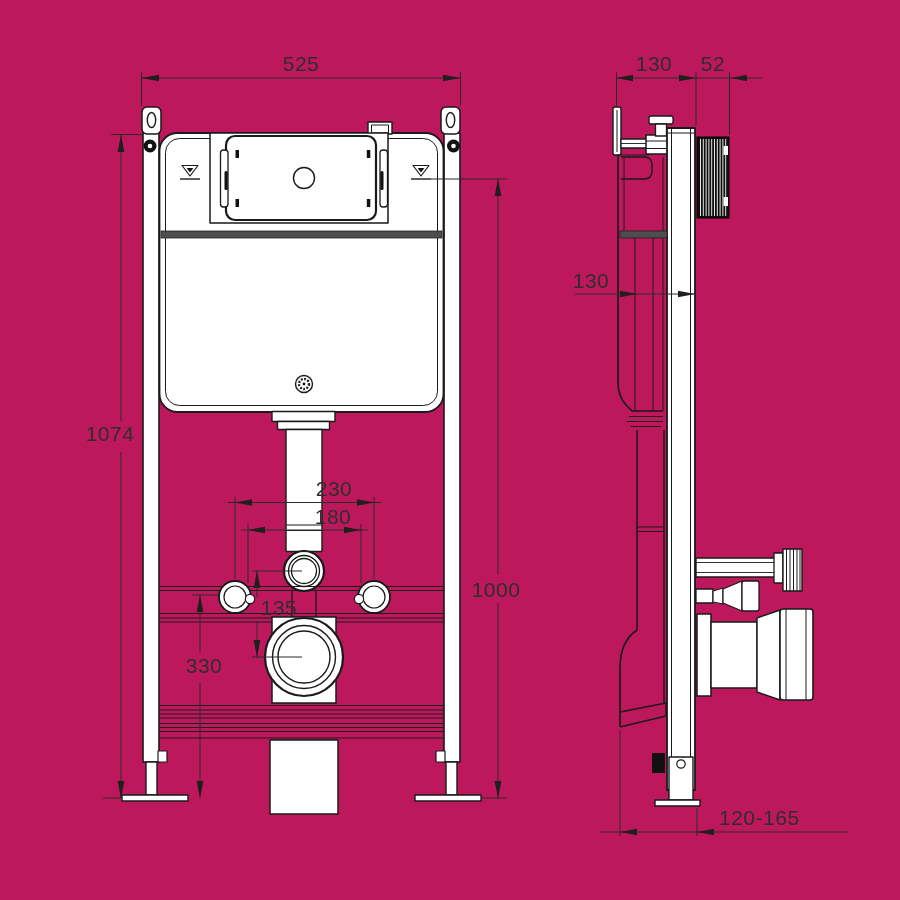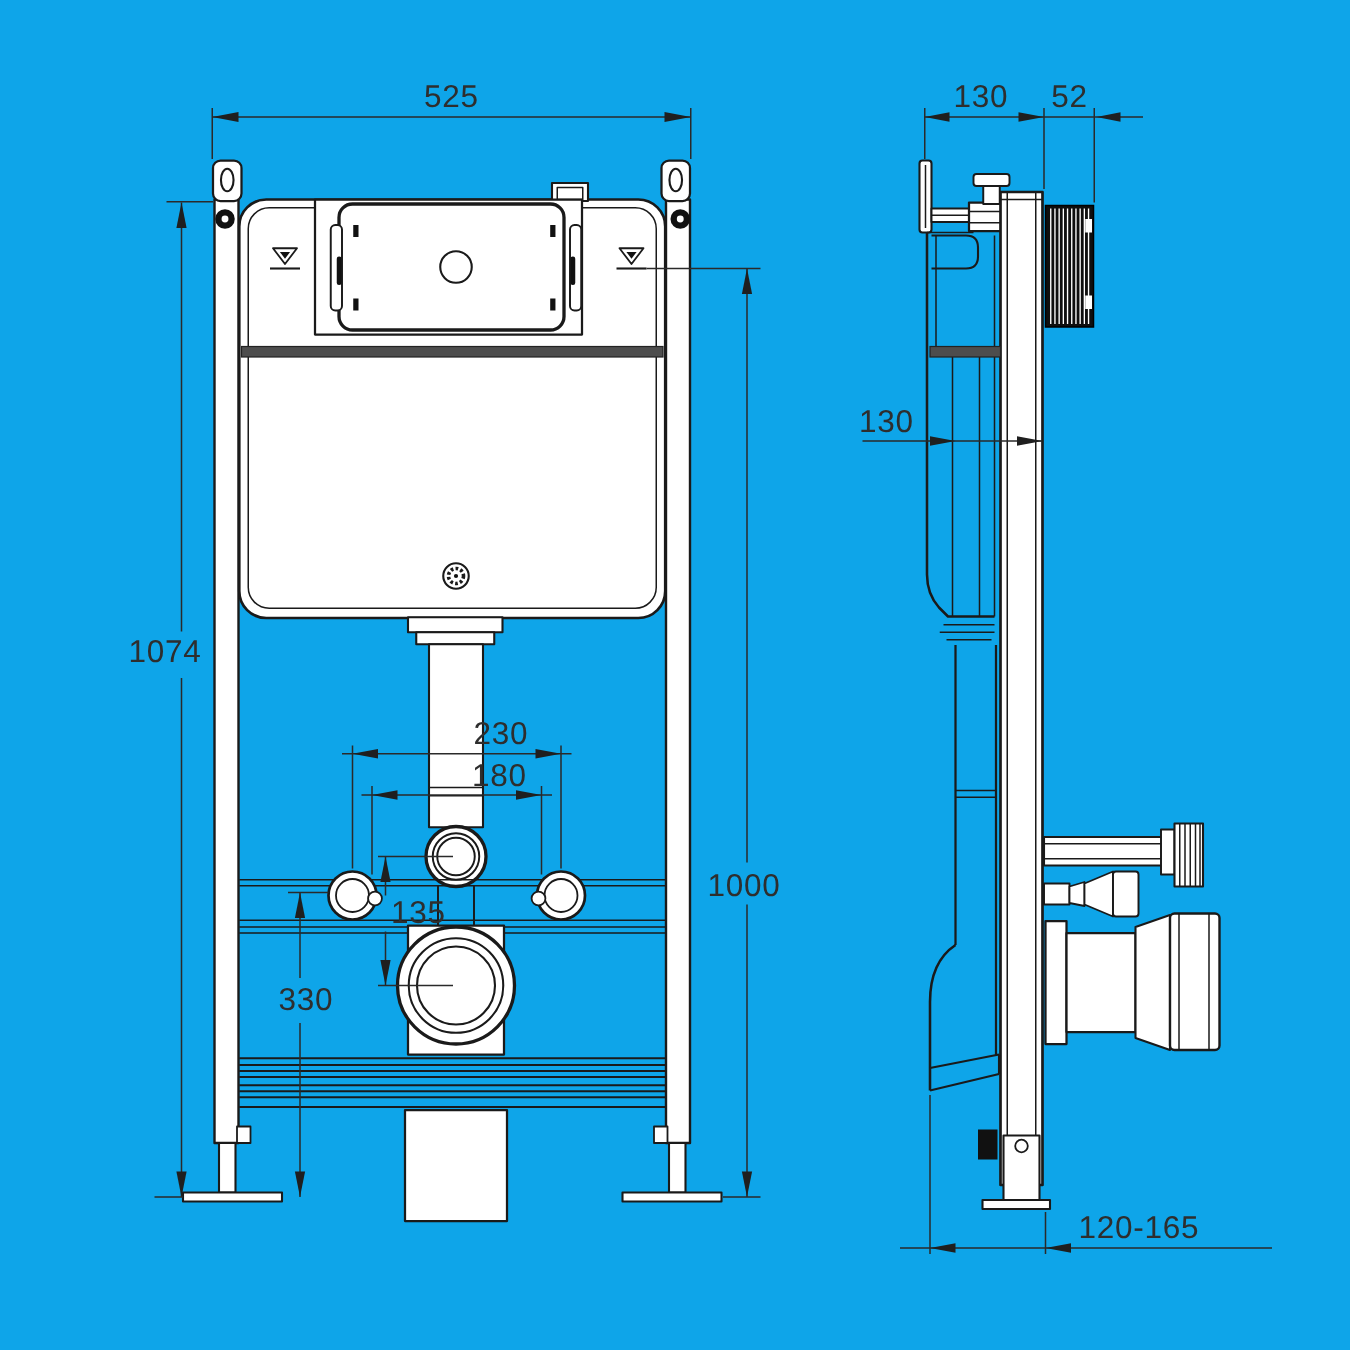--- a/index.html
+++ b/index.html
@@ -1,16 +1,16 @@
 <!DOCTYPE html>
 <html><head>
 <meta charset="utf-8">
 <style>
   html,body{margin:0;padding:0;background:#ffffff;}
-  .stage{width:900px;height:900px;background:#0ea5e9;position:relative;font-family:"Liberation Sans",sans-serif;}
+  .stage{width:900px;height:900px;background:#be185d;position:relative;font-family:"Liberation Sans",sans-serif;}
   svg{display:block;}
   .geo{stroke:#1a1a1a;fill:none;stroke-linecap:butt;stroke-linejoin:round;}
   .geow{stroke:#1a1a1a;fill:#ffffff;stroke-linejoin:round;}
   .dimline{stroke:#2a2a2a;stroke-width:1;fill:none;}
   .arrow{fill:#1f1f1f;stroke:none;}
   .dim-text{font-family:"Liberation Sans","DejaVu Sans",sans-serif;font-size:21px;fill:#2e2e2e;letter-spacing:0.5px;}
   .darkfill{fill:#4d4d4d;stroke:#222;stroke-width:0.8;}
   .blackfill{fill:#0f0f0f;stroke:#000;}
 </style>
 </head>

